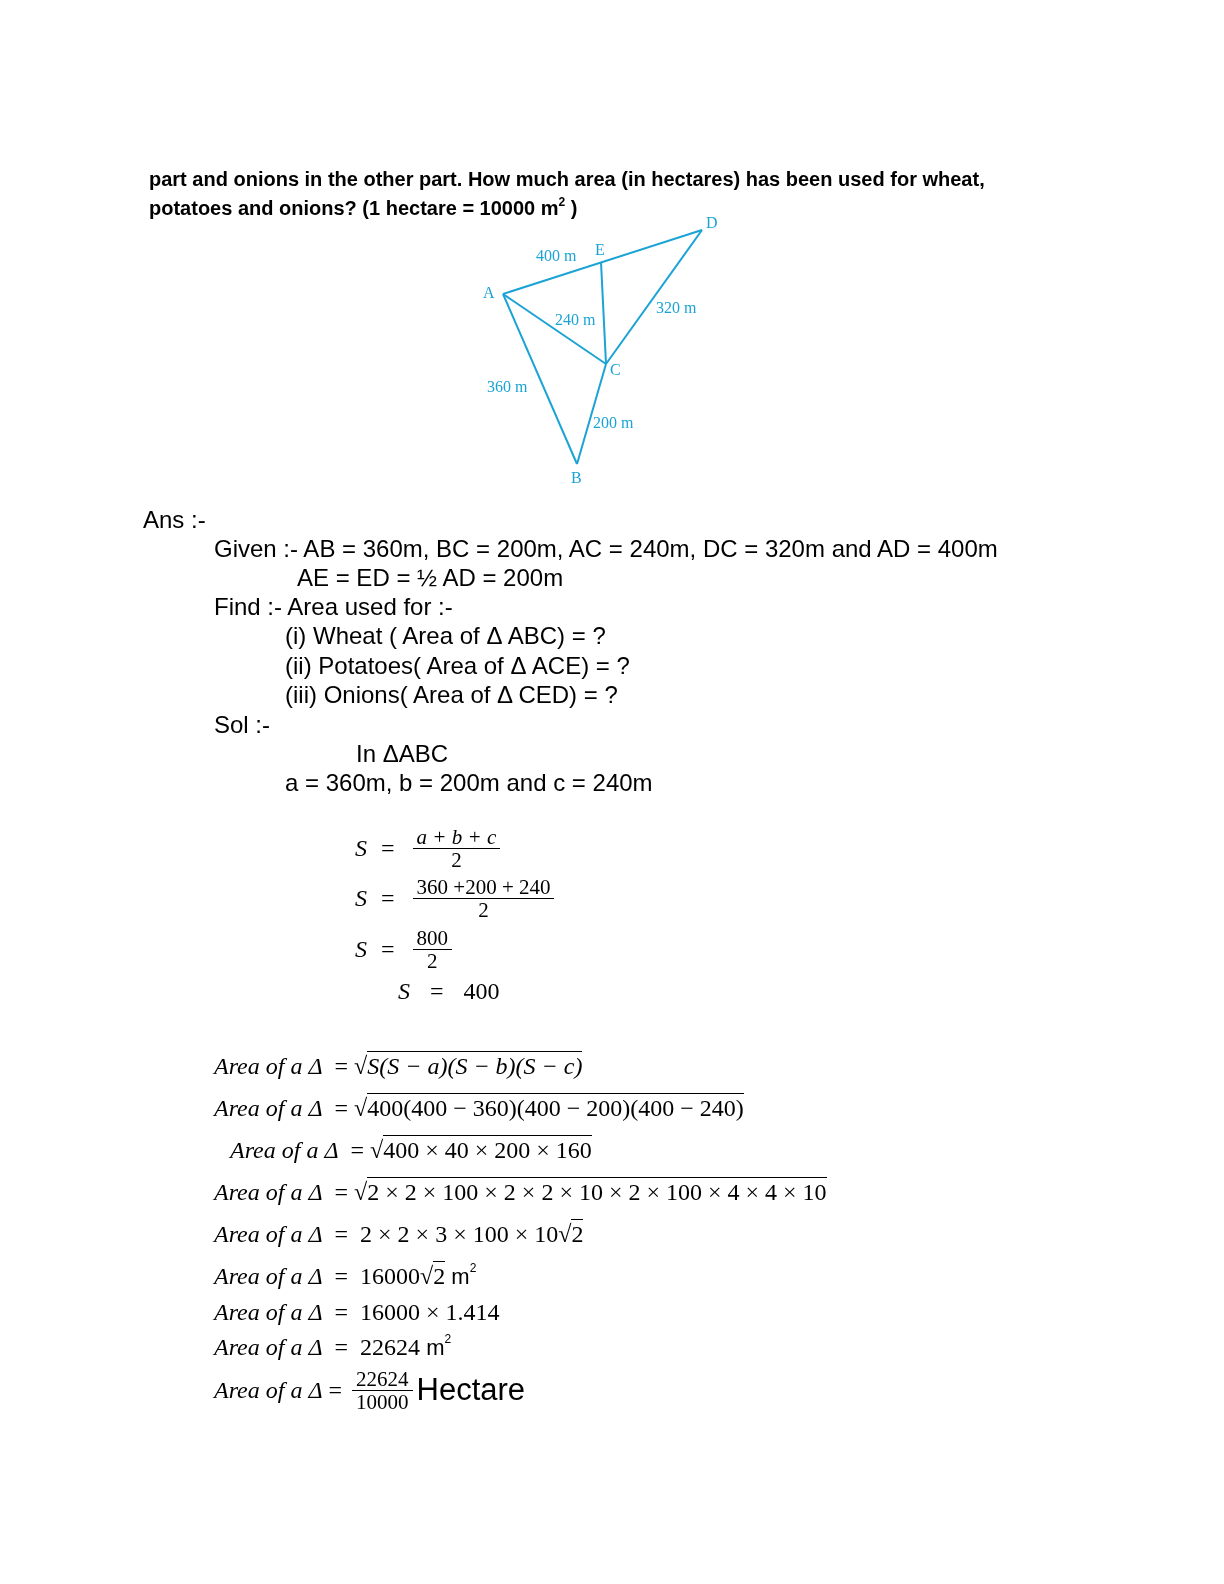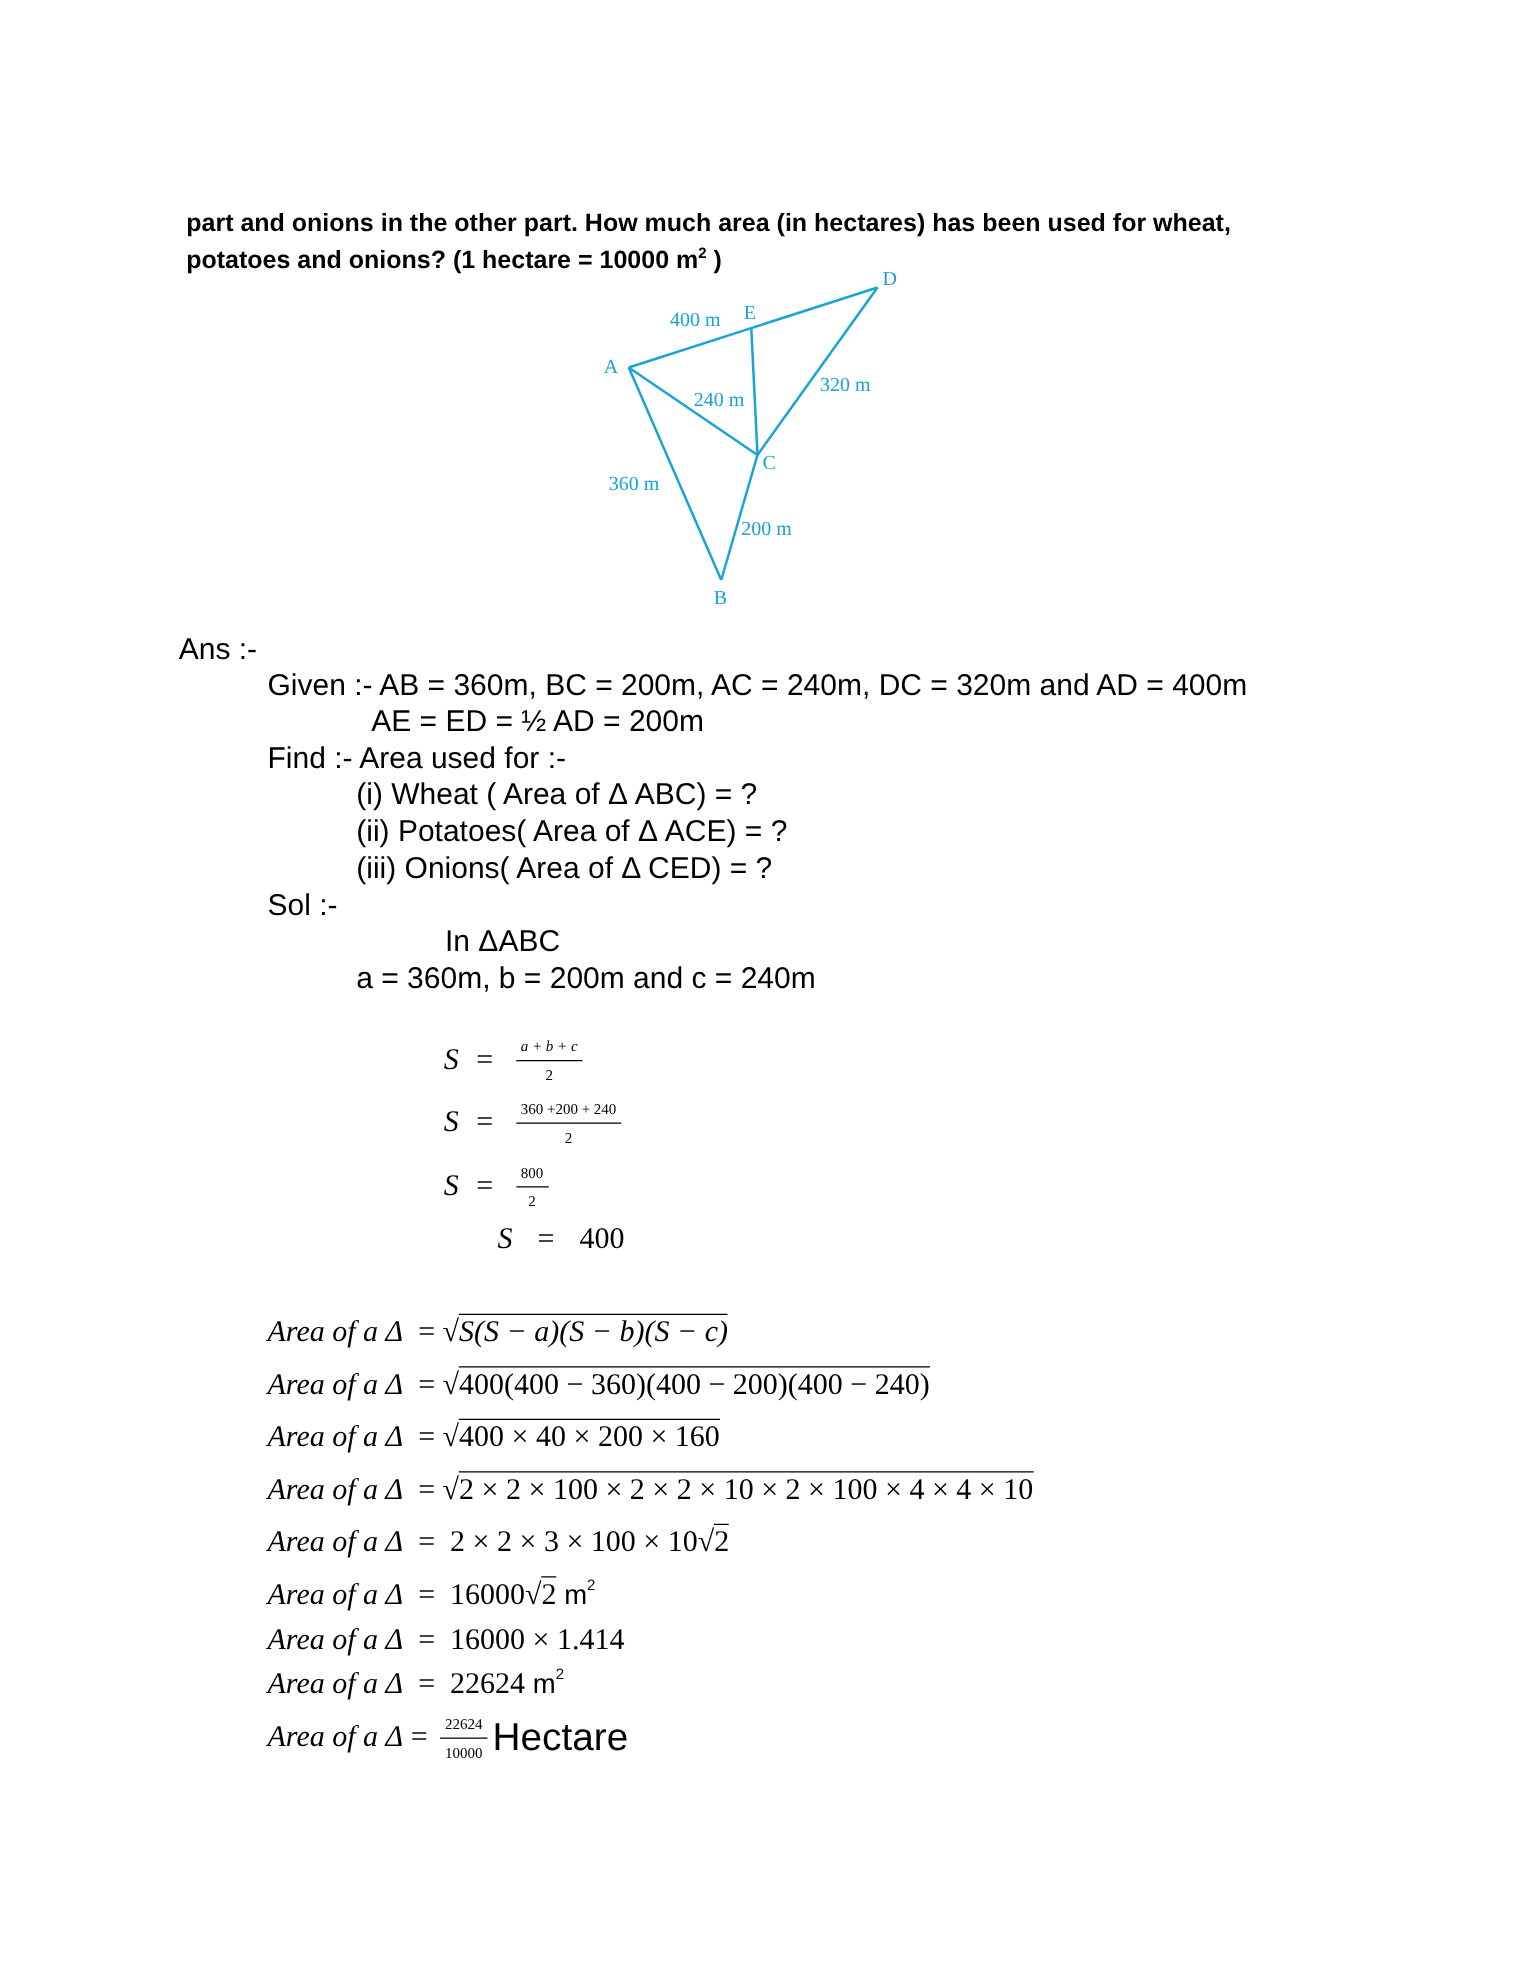--- a/index.html
+++ b/index.html
@@ -4,21 +4,21 @@
 <style>
   html, body { margin: 0; padding: 0; background: #ffffff; }
   body { width: 1224px; height: 1584px; position: relative; overflow: hidden; color: #000; }
   .sans { font-family: "Liberation Sans", sans-serif; }
   .abs { position: absolute; white-space: nowrap; }
   .q { font-family: "Liberation Sans", sans-serif; font-weight: bold; font-size: 20px; left: 149px; margin-top: 24px; }
   .t { font-family: "Liberation Sans", sans-serif; font-size: 24px; }
   .m { font-family: "Liberation Serif", serif; font-size: 24px; }
   .mi { font-style: italic; }
   sup { font-size: 12px; vertical-align: top; position: relative; top: -2px; }
-  .frac { display: inline-flex; flex-direction: column; align-items: center; vertical-align: middle; font-size: 12px; line-height: 18px; margin: 0 4px; }
+  .frac { display: inline-flex; flex-direction: column; align-items: center; vertical-align: middle; font-size: 21px; line-height: 18px; margin: 0 4px; }
   .frac .num { border-bottom: 1.2px solid #000; padding: 0 4px 2px 4px; }
   .frac .den { padding-top: 2px; }
   .sqrt { display: inline-block; }
   .sqrt .rad { border-top: 1.2px solid #000; padding-top: 1px; }
   .lbl { font-family: "Liberation Serif", serif; font-size: 16px; fill: #1aa3d4; }
 </style>
 </head>
 <body>
 
 <div class="abs q" style="top:144px;">part and onions in the other part. How much area (in hectares) has been used for wheat,</div>
@@ -87,21 +87,21 @@
 </div>
 
 <div class="abs m" style="left:214px; top:1053px;">
   <span class="mi">Area of a Δ</span>
   <span style="margin:0 6px;">=</span><span class="sqrt">√<span class="rad mi">S(S − a)(S − b)(S − c)</span></span>
 </div>
 <div class="abs m" style="left:214px; top:1095px;">
   <span class="mi">Area of a Δ</span>
   <span style="margin:0 6px;">=</span><span class="sqrt">√<span class="rad">400(400 − 360)(400 − 200)(400 − 240)</span></span>
 </div>
-<div class="abs m" style="left:214px; top:1137px;">
+<div class="abs m" style="left:230px; top:1137px;">
   <span class="mi">Area of a Δ</span>
   <span style="margin:0 6px;">=</span><span class="sqrt">√<span class="rad">400 × 40 × 200 × 160</span></span>
 </div>
 <div class="abs m" style="left:214px; top:1179px;">
   <span class="mi">Area of a Δ</span>
   <span style="margin:0 6px;">=</span><span class="sqrt">√<span class="rad">2 × 2 × 100 × 2 × 2 × 10 × 2 × 100 × 4 × 4 × 10</span></span>
 </div>
 <div class="abs m" style="left:214px; top:1221px;">
   <span class="mi">Area of a Δ</span>
   <span style="margin:0 6px;">=</span>

